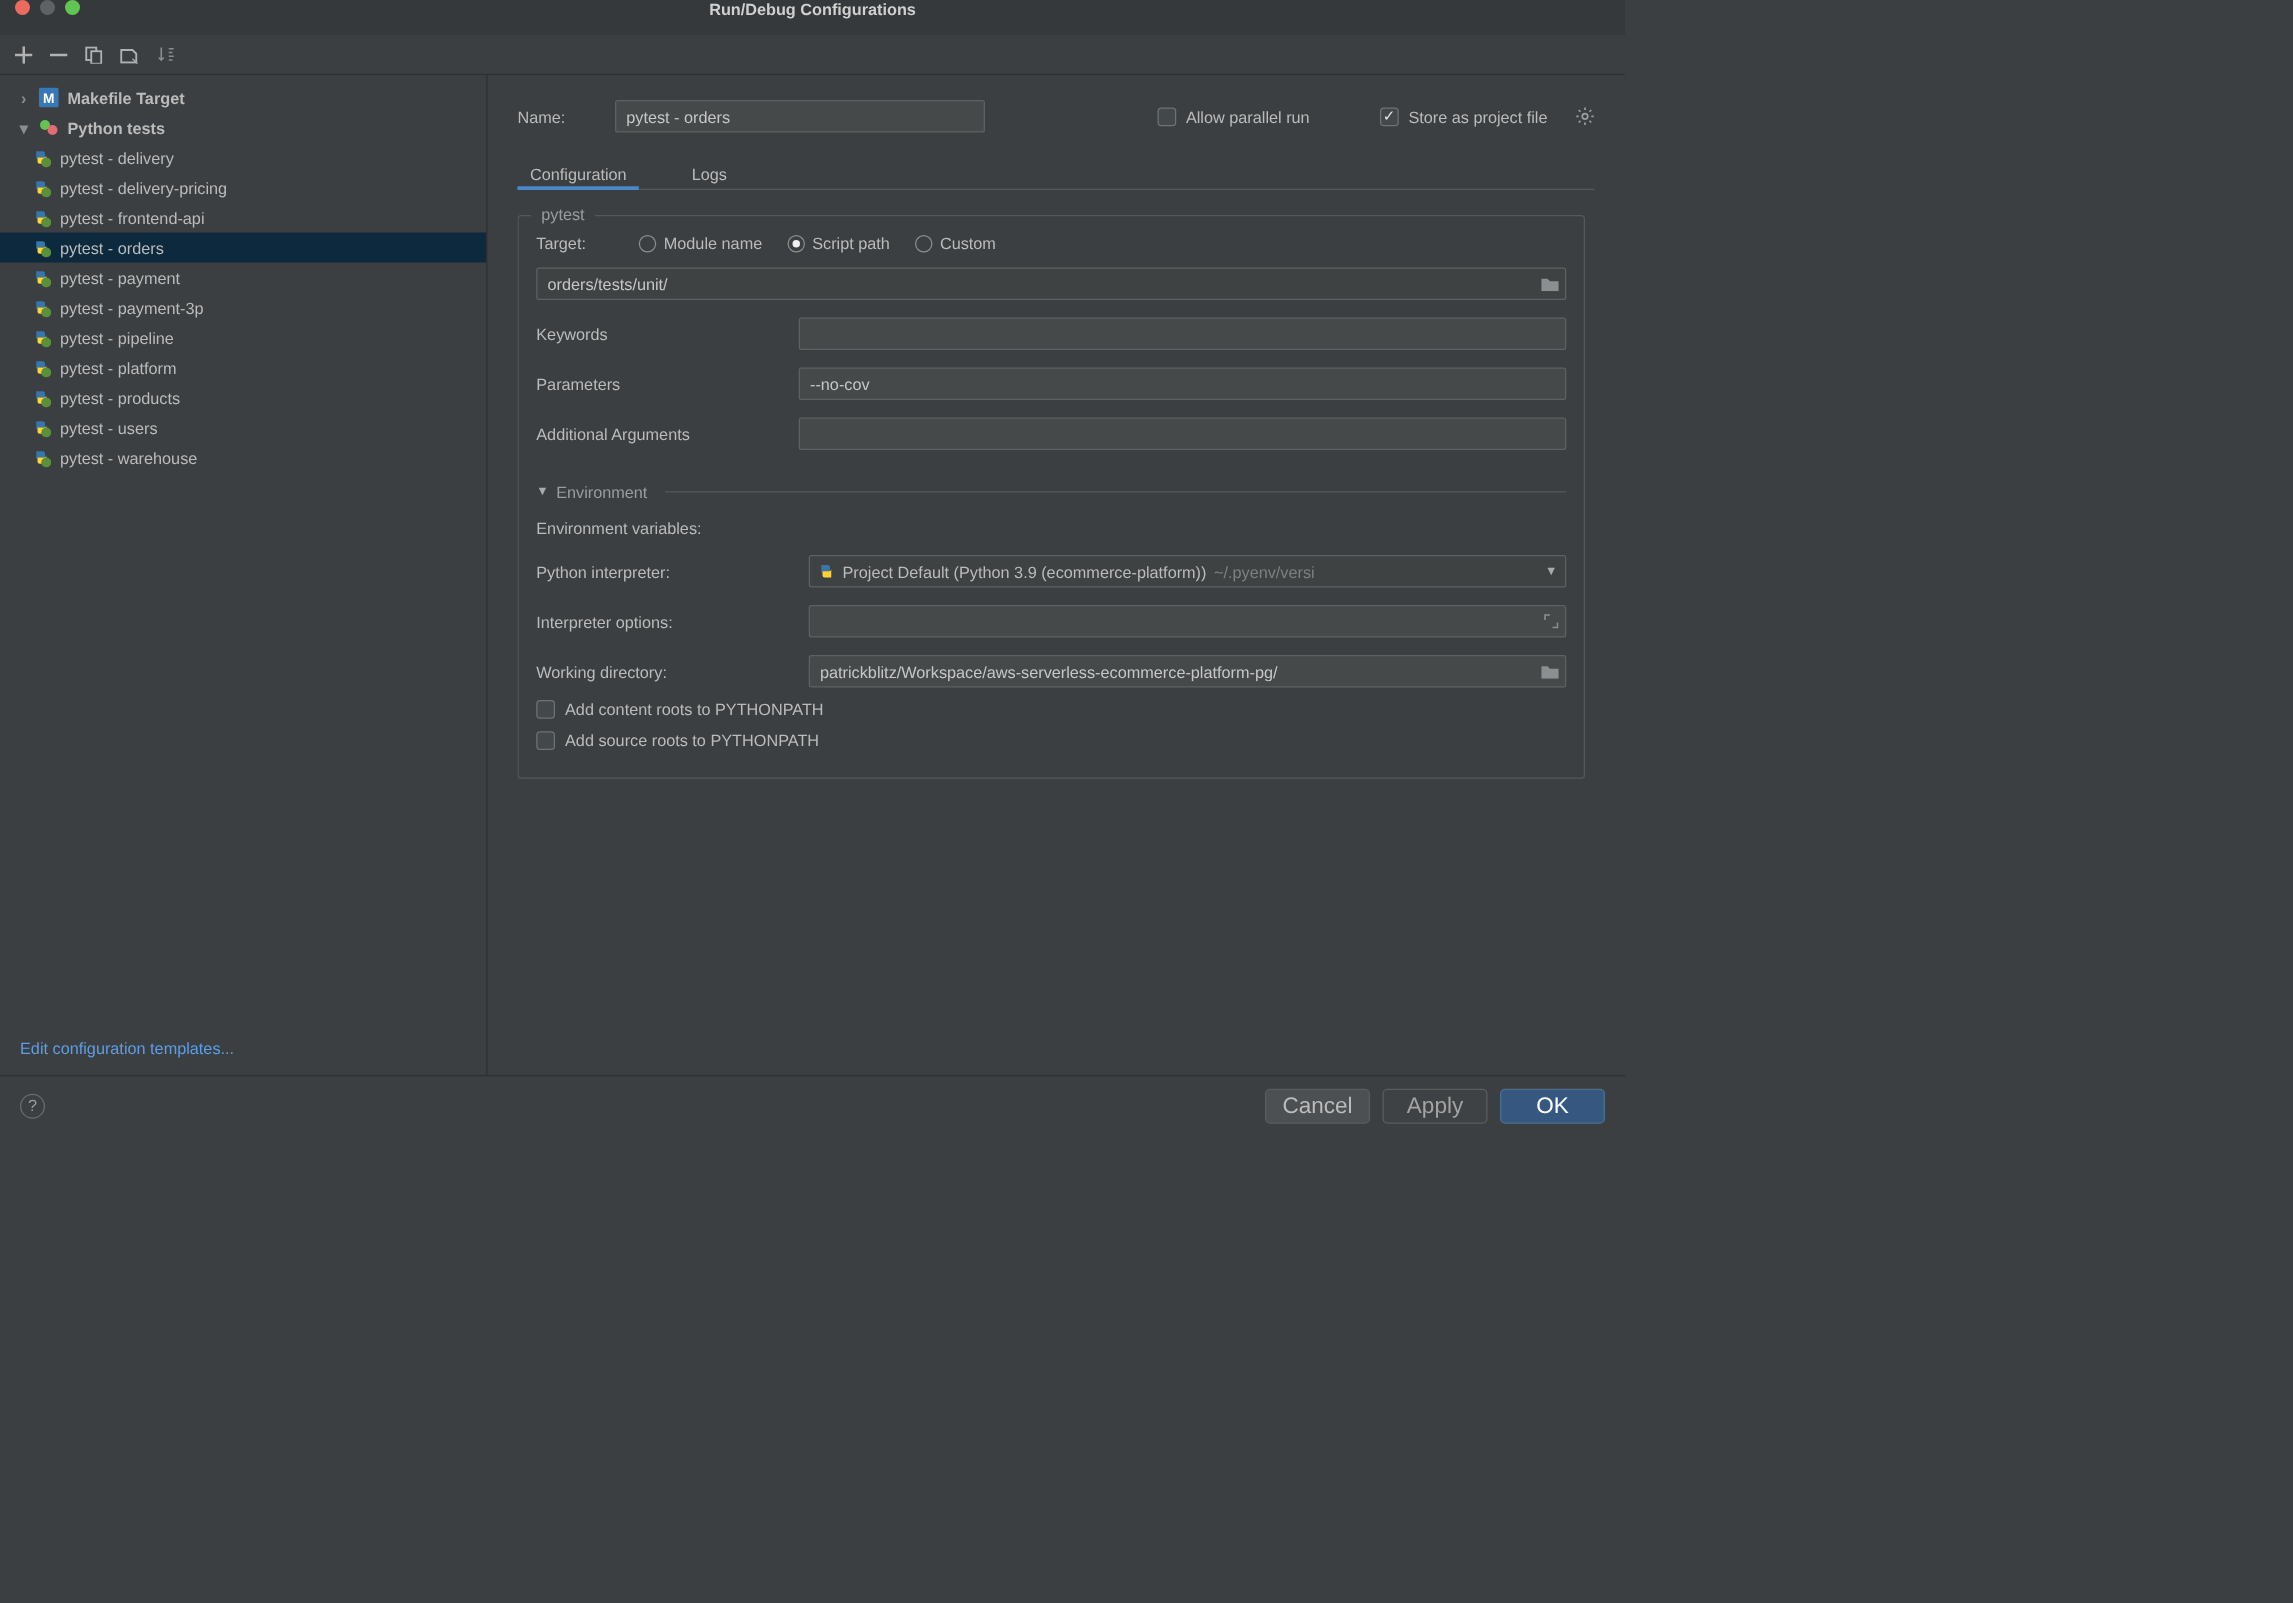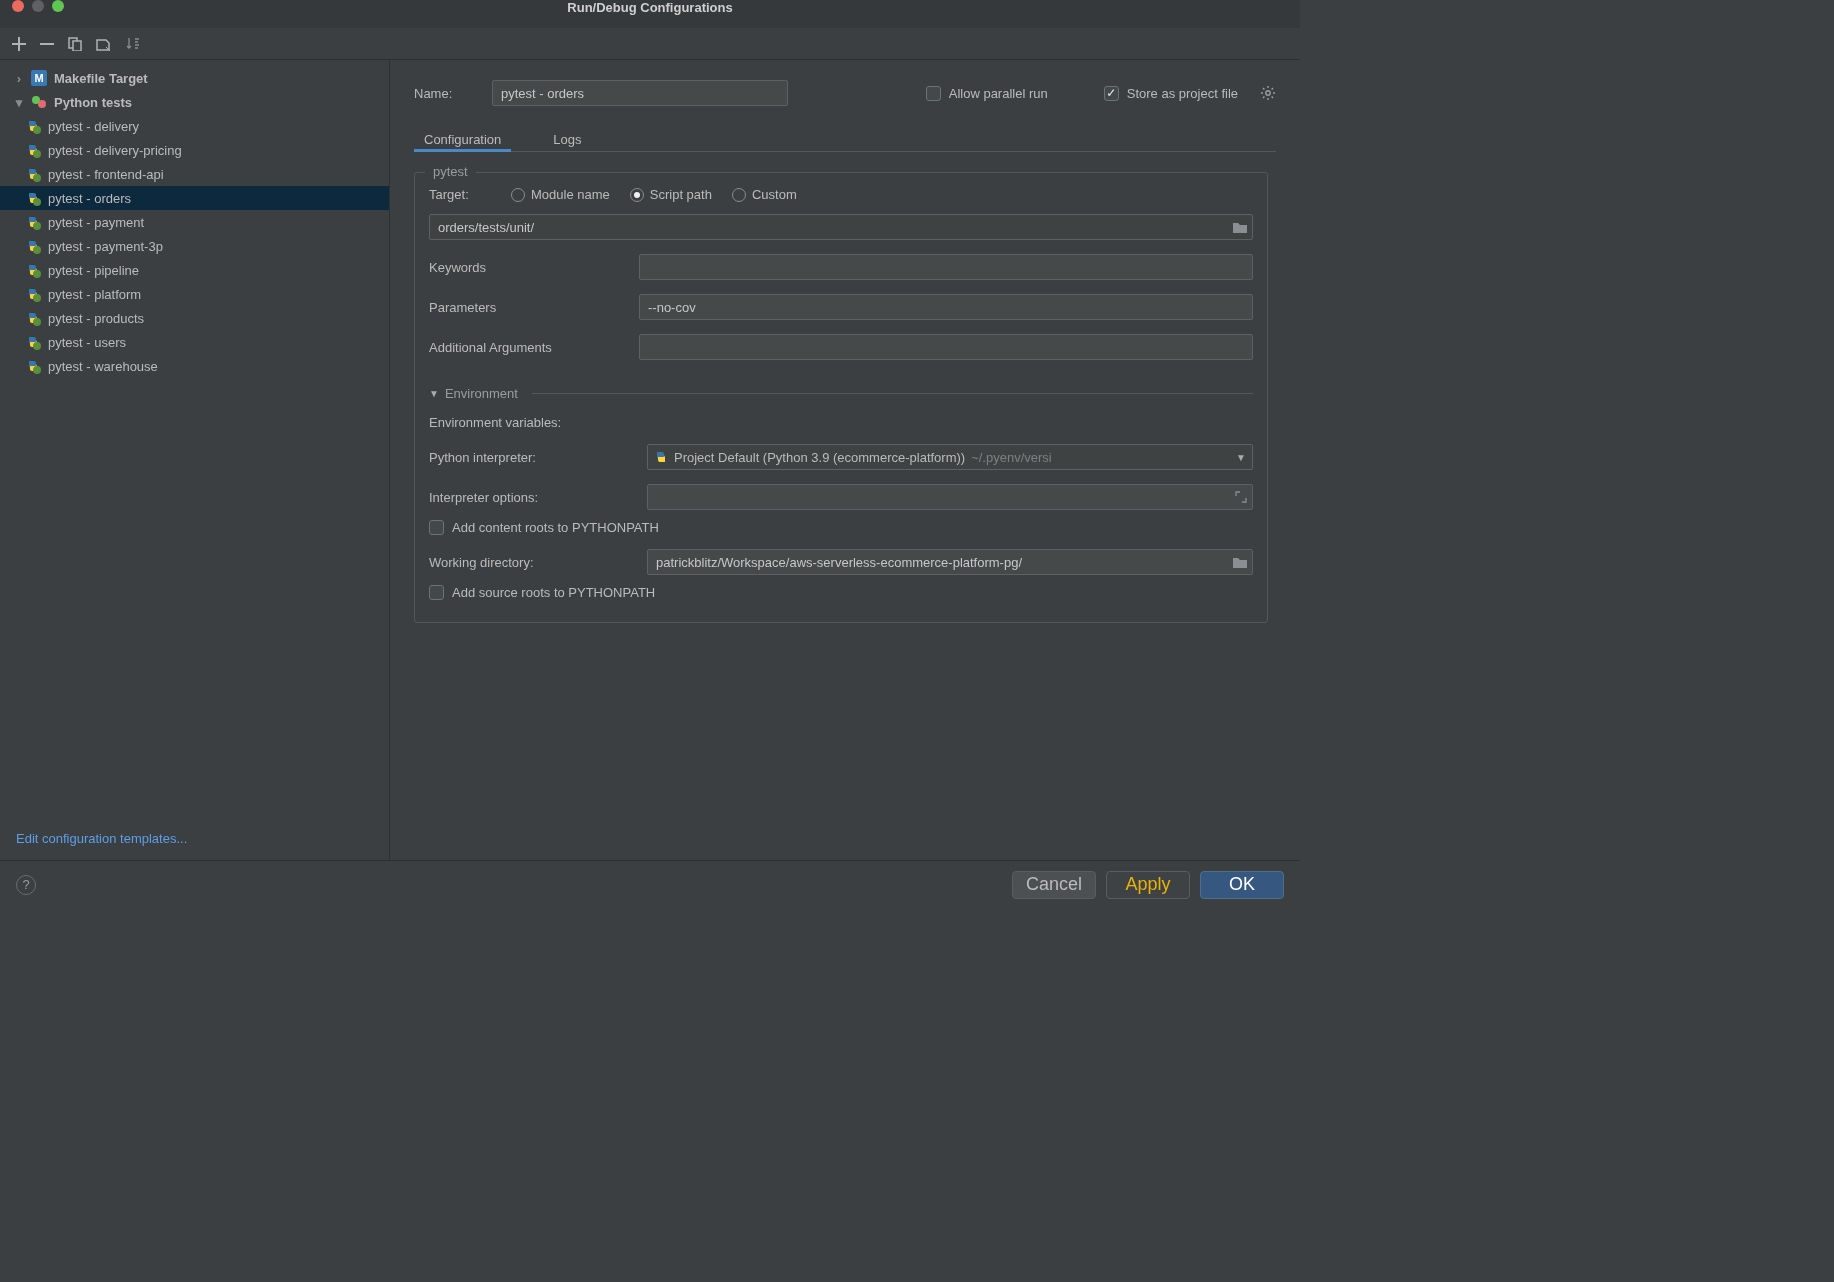--- a/index.html
+++ b/index.html
@@ -253,21 +253,21 @@
   .btn {
     min-width: 84px;
     height: 28px;
     border: 1px solid var(--border);
     background: #4c5052;
     color: var(--text);
     border-radius: 4px;
     cursor: pointer;
     font-size: 18px;
   }
-  .btn.disabled { color: #eab308; background: #3f4244; cursor: default; }
+  .btn.disabled { color: #a3a3a3; background: #3f4244; cursor: default; }
   .btn.primary { background: var(--ok-btn); border-color: var(--ok-btn-border); color: #ffffff; }
   .help-circle {
     width: 20px; height: 20px; border: 1px solid #6a6c6e; border-radius: 50%;
     display: inline-flex; align-items: center; justify-content: center;
     color: #9a9c9e; cursor: pointer; font-size: 13px;
   }
 
   
   .trail-icon {
     position: absolute; right: 6px; top: 50%; transform: translateY(-50%);
@@ -586,38 +586,38 @@
           <div class="field-wrap">
             <input class="text field-input" value="" style="">
             <span class="trail-icon">
               <svg width="12" height="12" viewBox="0 0 12 12">
                   <path d="M1 5V1h4M11 7v4H7" stroke="#8c8f91" stroke-width="1.3" fill="none"></path>
                 </svg>
             </span>
           </div>
         </div>
 
-        <div class="form-row tight">
-          <label class="chk-row">
-            <span class="cbox" id="cb-content"></span>
-            <span>Add content roots to PYTHONPATH</span>
-          </label>
-        </div>
-
         <div class="form-row">
           <span class="lbl" style="width:218px;flex-basis:218px">Working directory:</span>
           <div class="field-wrap">
             <input class="text field-input" value="patrickblitz/Workspace/aws-serverless-ecommerce-platform-pg/" style="">
             <span class="trail-icon">
               <svg width="14" height="12" viewBox="0 0 14 12">
                   <path d="M0 2h5l2 2h7v8H0z" fill="#8c8f91"></path>
                 </svg>
             </span>
           </div>
         </div>
+
+        <div class="form-row tight">
+          <label class="chk-row">
+            <span class="cbox" id="cb-content"></span>
+            <span>Add content roots to PYTHONPATH</span>
+          </label>
+        </div>
         <div class="form-row tight" style="margin-bottom:4px">
           <label class="chk-row">
             <span class="cbox" id="cb-source"></span>
             <span>Add source roots to PYTHONPATH</span>
           </label>
         </div>
       </div>
     </div>
   </div>
 </div>

